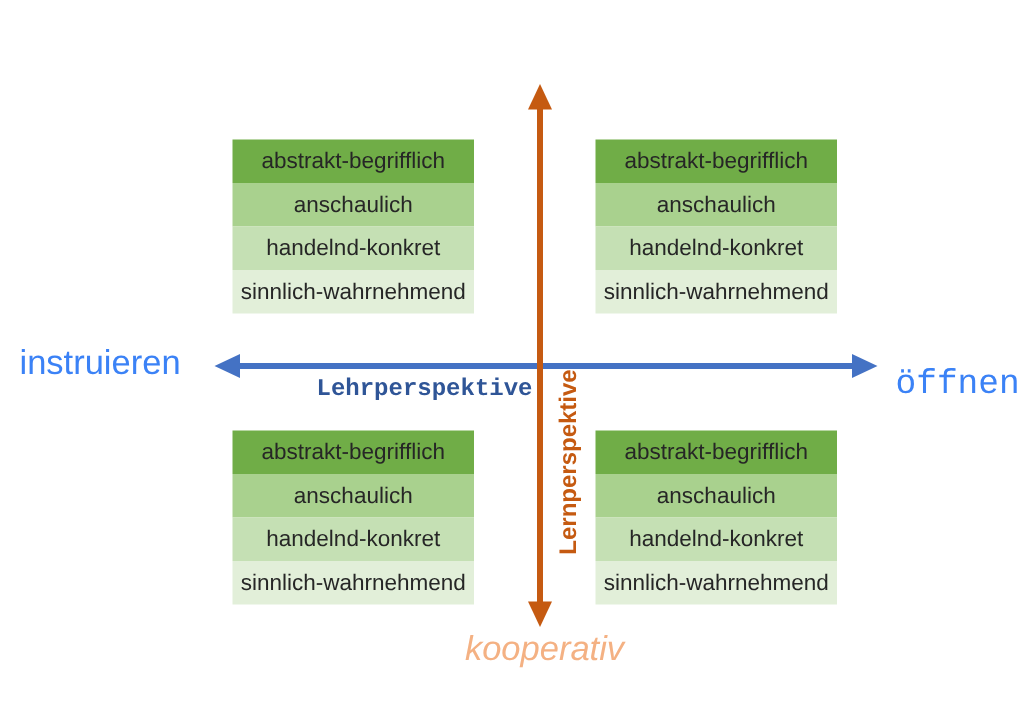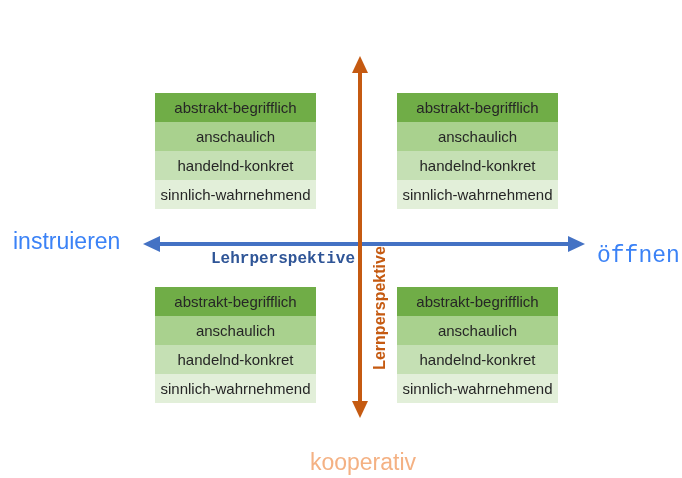--- a/index.html
+++ b/index.html
@@ -70,21 +70,21 @@
   .quad.br { left: 397px; top: 287px; }
   .qrow {
     height: 29px;
     line-height: 29px;
     text-align: center;
     font-size: 15px;
     color: #262626;
     white-space: nowrap;
   }
   .lbl-individuell { left: 263px; top: 8px;  width: 200px; }
-  .lbl-kooperativ  { left: 263px; top: 448px; width: 200px; }
+  .lbl-kooperativ  { left: 263px; top: 418px; width: 200px; font-style: italic; }
   .lbl-instruieren { left: 13px;  top: 227px; }
   .lbl-oeffnen     { left: 597px; top: 242px; font-family: Liberation Mono, monospace; }
 </style>
 </head>
 <body>
 
 <div id="canvas">
 
   <svg id="axes-svg" viewBox="0 0 682 478">
 

